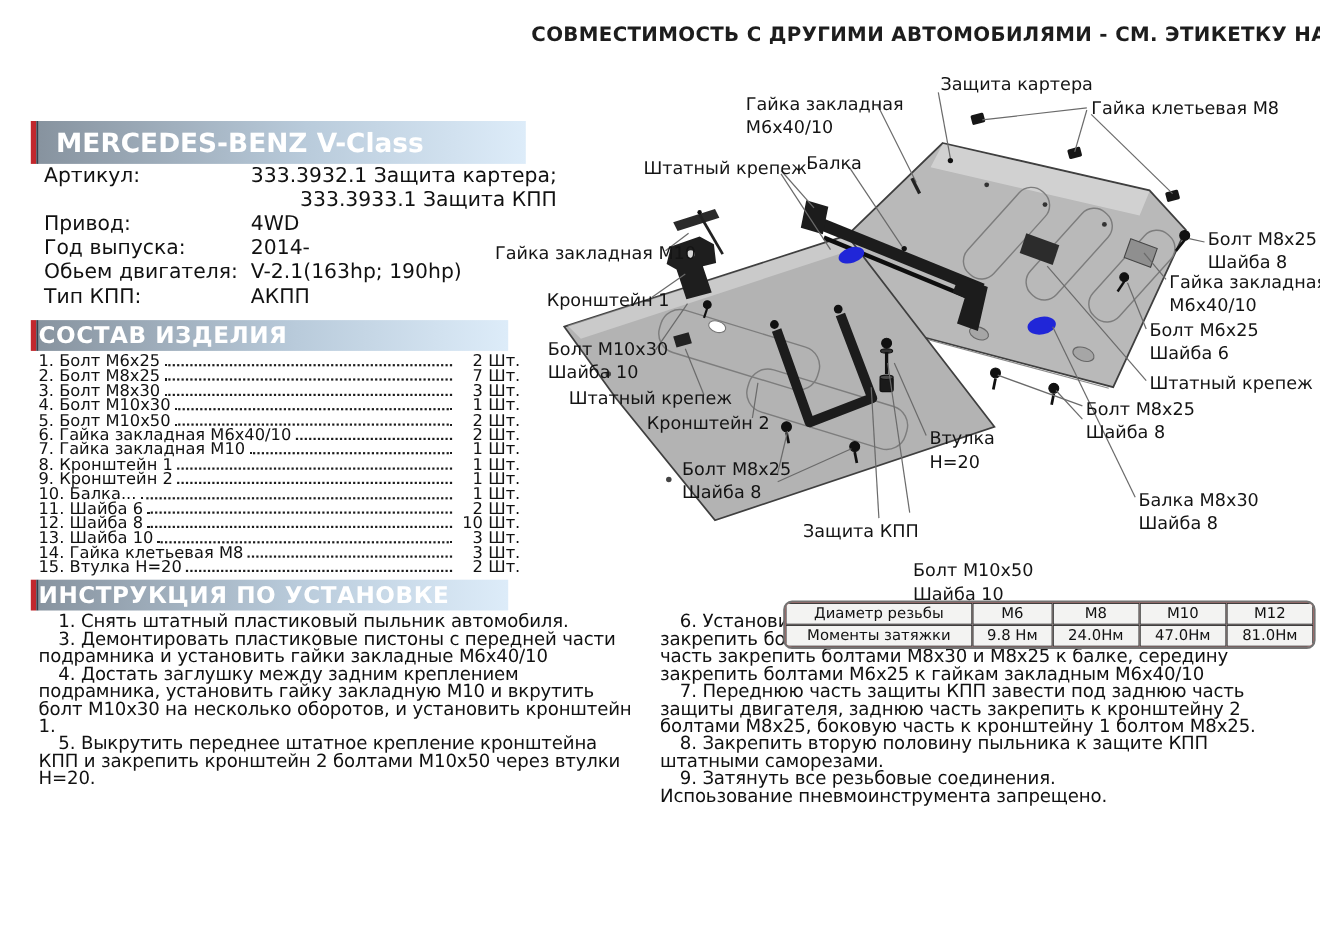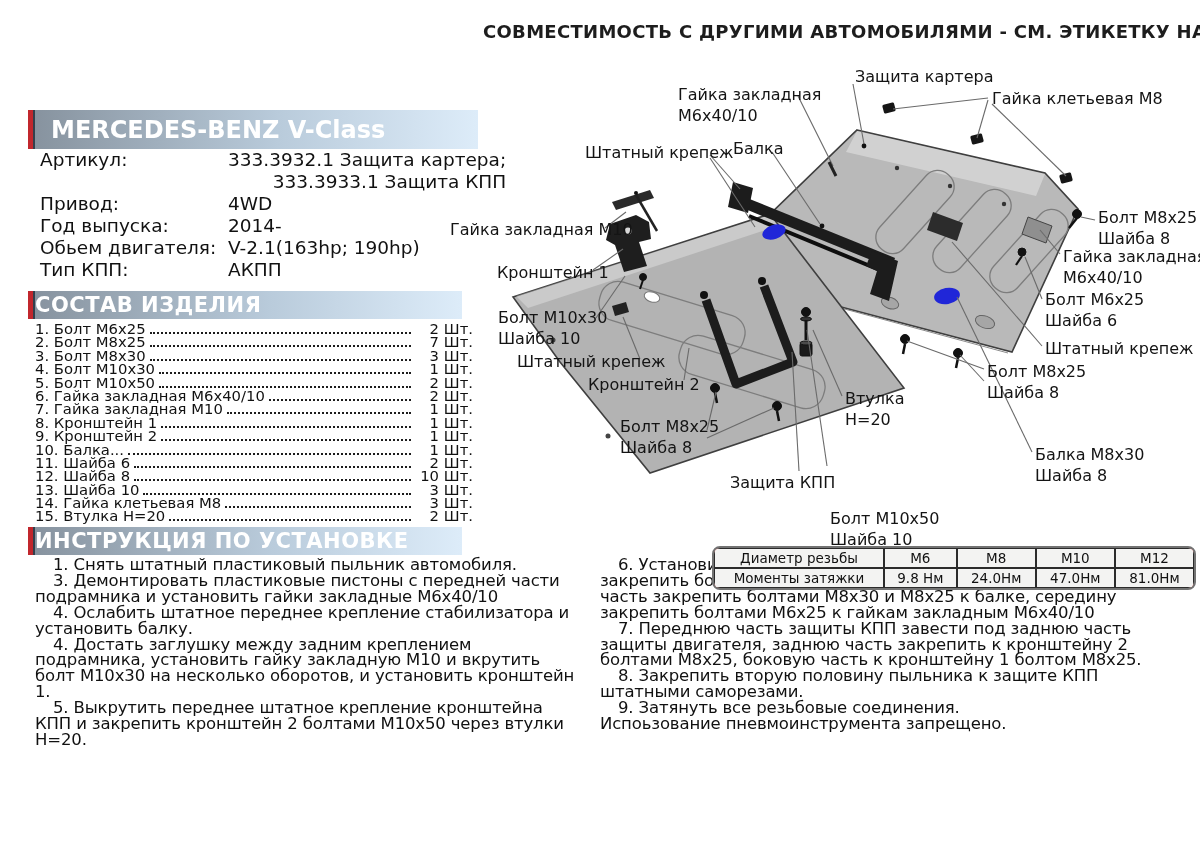--- a/index.html
+++ b/index.html
@@ -211,21 +211,20 @@
     <span>ИНСТРУКЦИЯ ПО УСТАНОВКЕ</span>
   </div>
 
   <div class="instr-col instr-left">
 
       <p class="instr-item">1. Снять штатный пластиковый пыльник автомобиля.</p>
 
 
       <p class="instr-item">3. Демонтировать пластиковые пистоны с передней части подрамника и установить гайки закладные М6х40/10</p>
 
-      <p class="instr-item">4. Ослабить штатное переднее крепление стабилизатора и установить балку.</p>
 
       <p class="instr-item">4. Достать заглушку между задним креплением подрамника, установить гайку закладную М10 и вкрутить болт М10х30 на несколько оборотов, и установить кронштейн 1.</p>
 
       <p class="instr-item">5. Выкрутить переднее штатное крепление кронштейна КПП и закрепить кронштейн 2 болтами М10х50 через втулки Н=20.</p>
     </div>
 
   <div class="instr-col instr-right">
 
       <p class="instr-item">6. Установить защиту двигателя: переднюю часть закрепить болтами М8х25 к клетьевым гайкам М8, заднюю часть закрепить болтами М8х30 и М8х25 к балке, середину закрепить болтами М6х25 к гайкам закладным М6х40/10</p>
 

